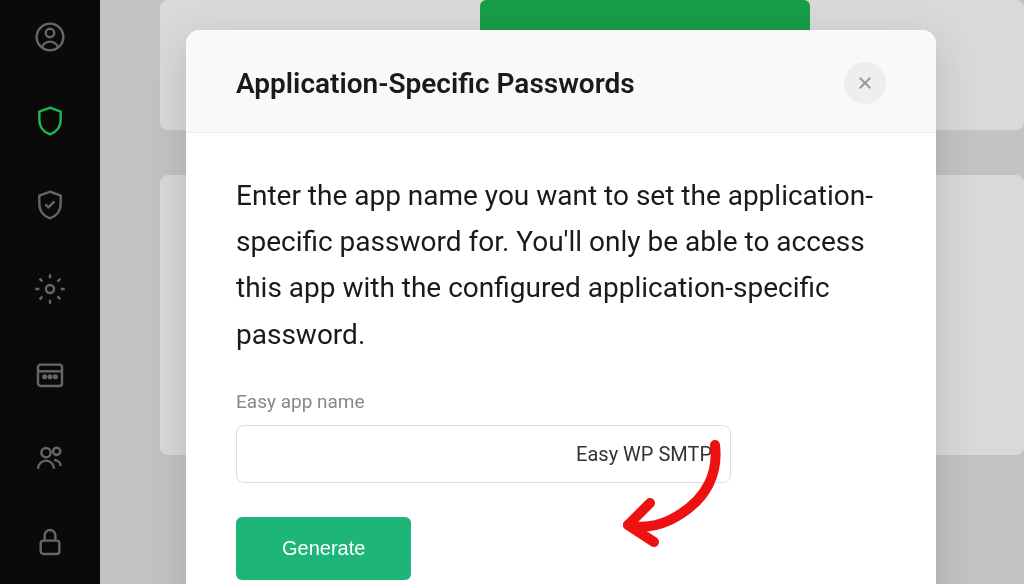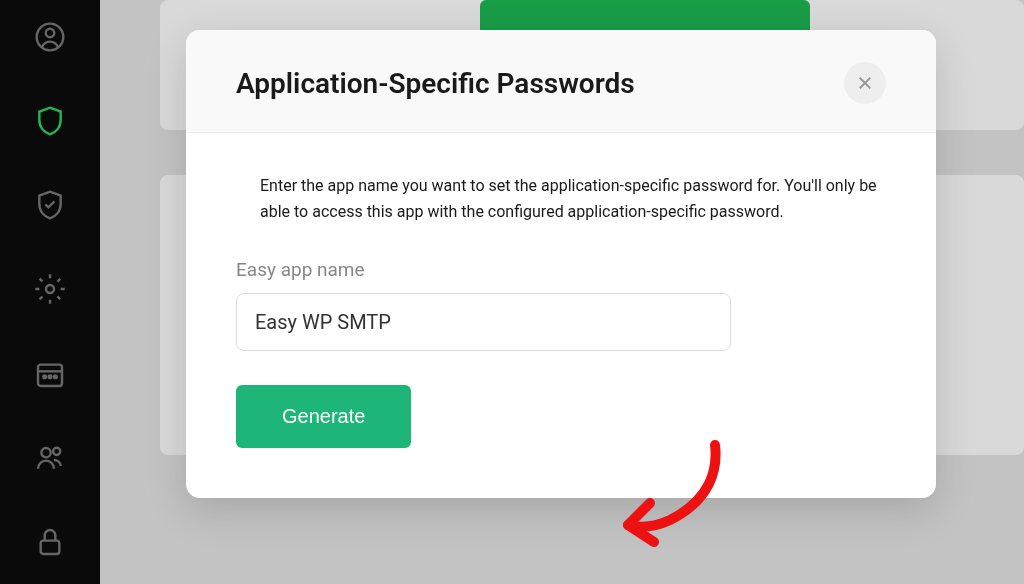--- a/index.html
+++ b/index.html
@@ -124,41 +124,41 @@
     .close-btn svg {
       width: 18px;
       height: 18px;
       stroke: #999;
       stroke-width: 2.5;
     }
     .modal-body {
       padding: 40px 50px 50px;
     }
     .modal-description {
-      font-size: 16px;
+      font-size: 28px;
       color: #1a1a1a;
       line-height: 1.65;
       margin-bottom: 32px;
-      margin-left: 24px;
     }
     .input-label {
       font-size: 19px;
       color: #888;
       margin-bottom: 12px;
       display: block;
     }
     .app-name-input {
       width: 495px;
       padding: 16px 18px;
       font-size: 20px;
       border: 1px solid #ddd;
       border-radius: 8px;
       color: #333;
       margin-bottom: 34px;
       font-family: inherit;
+      text-align: right;
     }
     .generate-btn {
       padding: 20px 46px;
       background: #1db578;
       color: white;
       font-size: 20px;
       font-weight: 500;
       border: none;
       border-radius: 6px;
       cursor: pointer;

